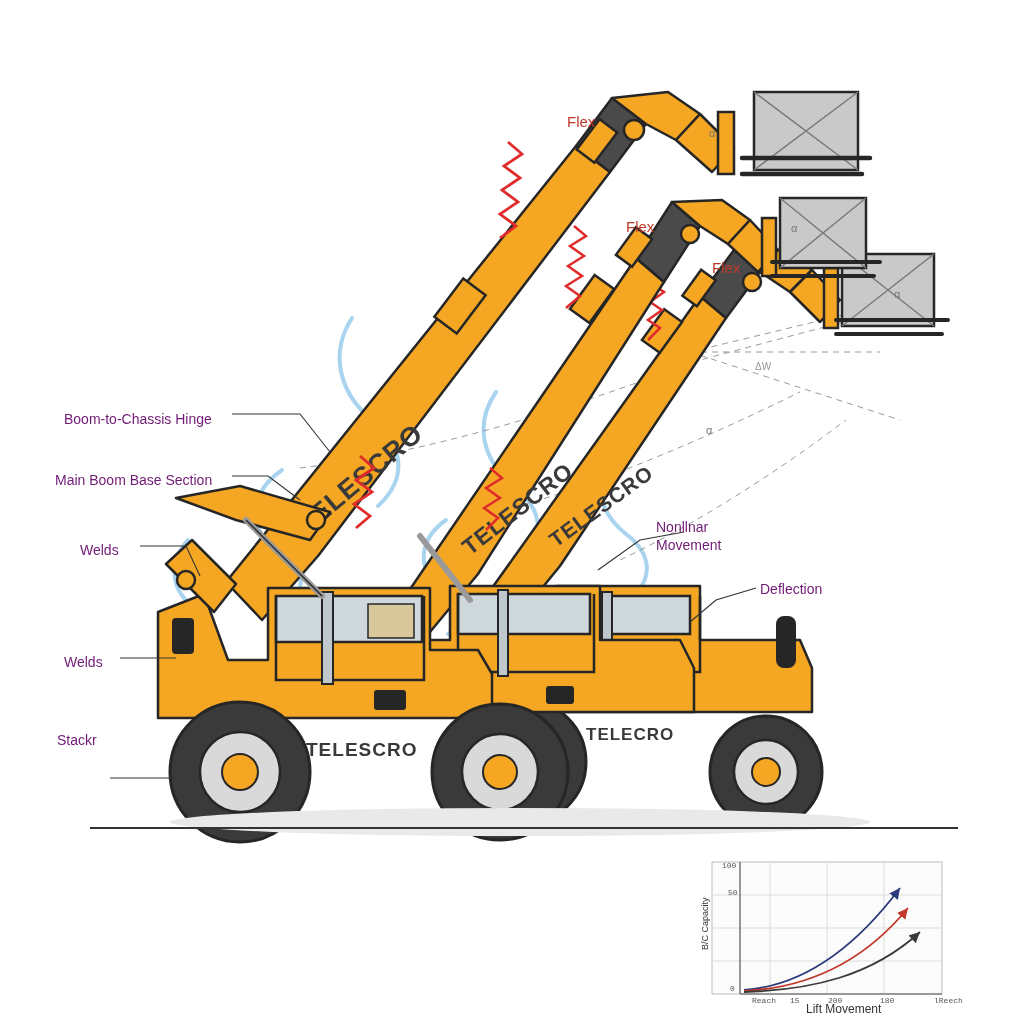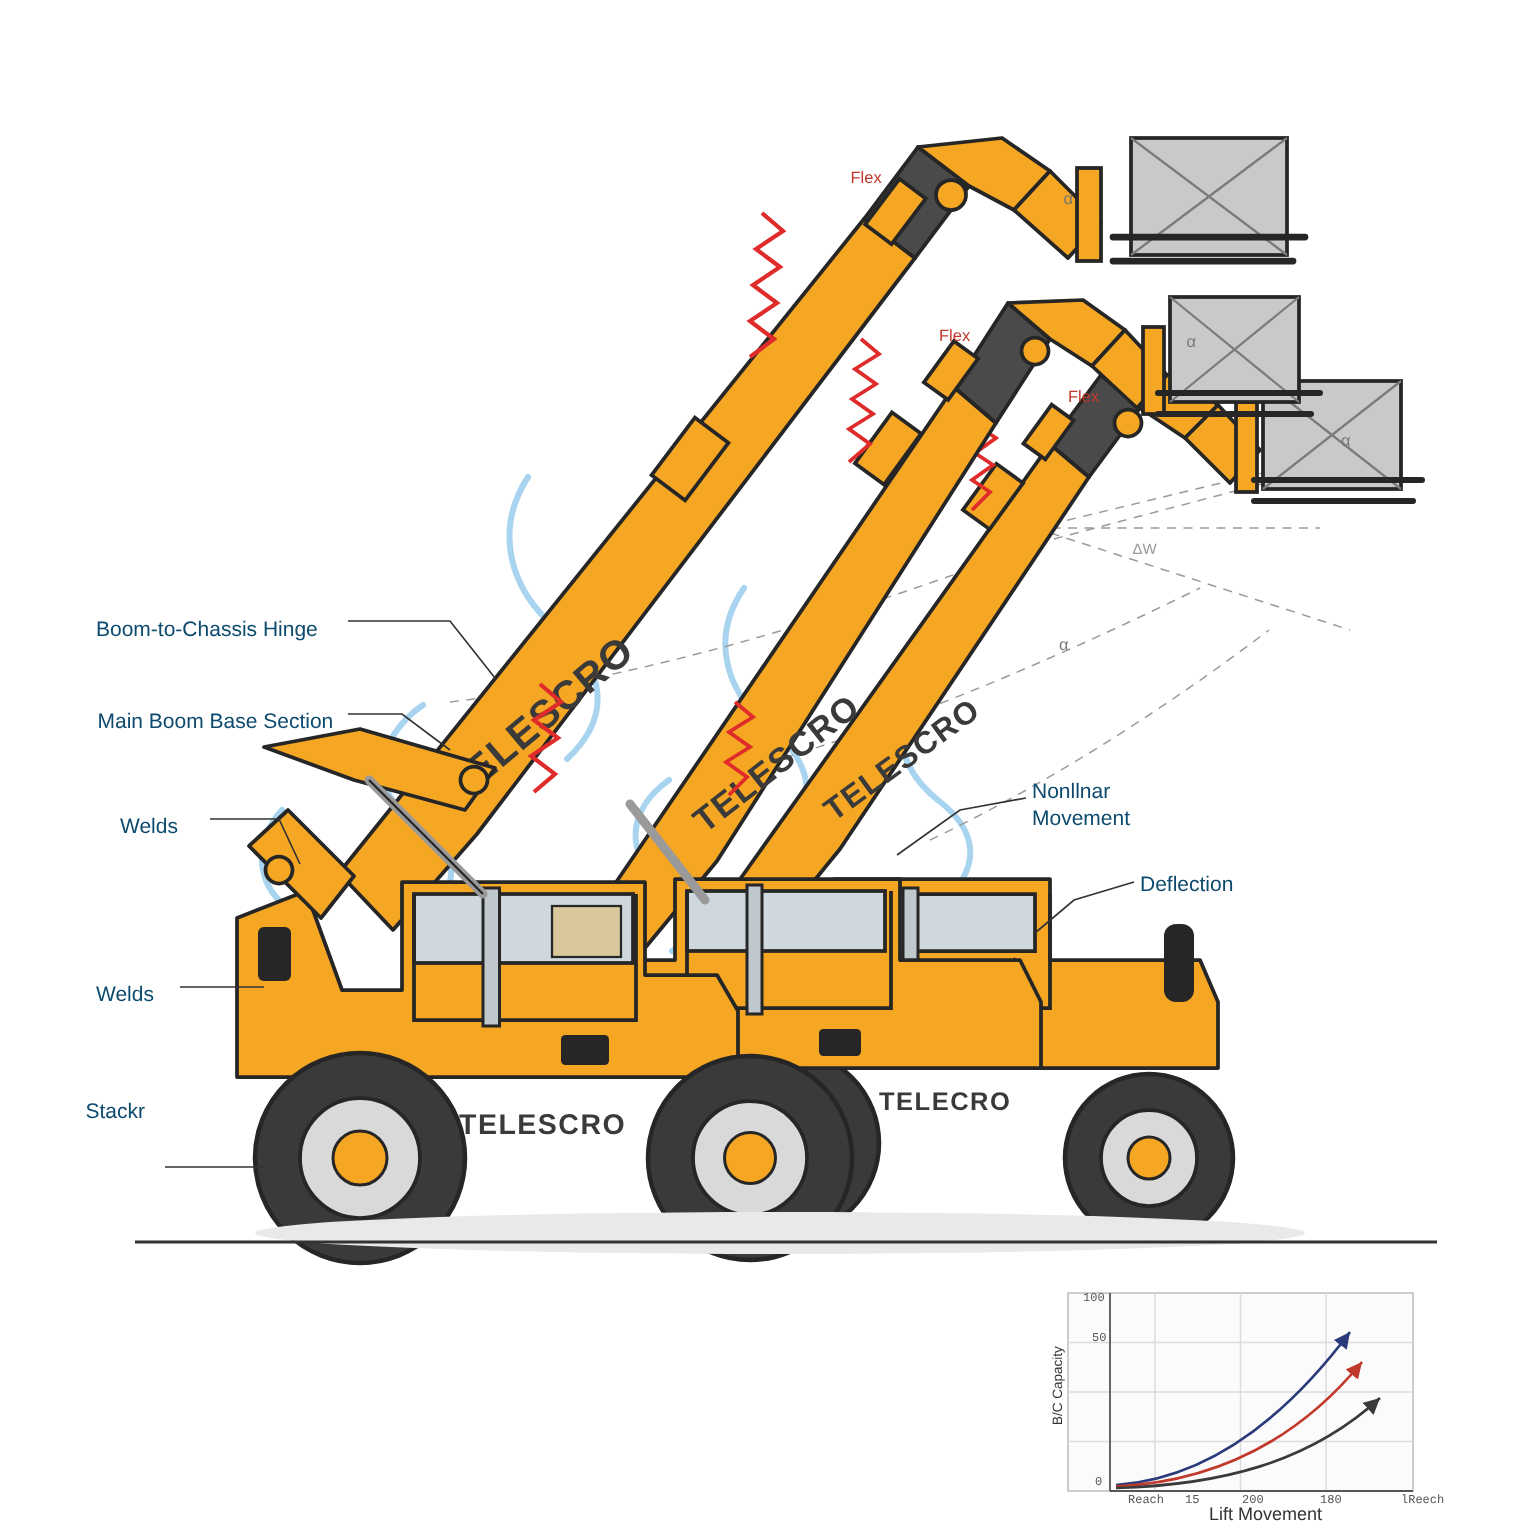--- a/index.html
+++ b/index.html
@@ -1,20 +1,20 @@
 <!DOCTYPE html>
 <html><head>
 <meta charset="utf-8">
 <style>
   html,body{margin:0;padding:0;}
   body{width:1024px;height:1024px;background:#ffffff;font-family:"Liberation Sans",sans-serif;overflow:hidden;}
   #stage{position:relative;width:1024px;height:1024px;}
   svg#scene{position:absolute;left:0;top:0;width:1024px;height:1024px;}
-  .lbl{position:absolute;font-family:"Liberation Sans",sans-serif;font-size:14px;color:#0c4a6e;white-space:pre;line-height:1.25;}
-  .flexlbl{position:absolute;font-family:"Liberation Sans",sans-serif;font-size:11px;color:#c0392b;}
+  .lbl{position:absolute;font-family:"Liberation Sans",sans-serif;font-size:14px;color:#701a75;white-space:pre;line-height:1.25;}
+  .flexlbl{position:absolute;font-family:"Liberation Sans",sans-serif;font-size:15px;color:#c0392b;}
   .chartlbl{position:absolute;font-family:"Liberation Sans",sans-serif;font-size:9px;color:#333;}
   .chartaxis{position:absolute;font-family:Liberation Mono, monospace;font-size:8px;color:#555;}
   .boomtext{font-family:"Liberation Sans",sans-serif;font-weight:bold;letter-spacing:1px;fill:#3a3a3a;}
 </style>
 </head>
 <body>
 
 <div id="stage">
 
 <svg id="scene" viewBox="0 0 1024 1024">
@@ -202,25 +202,25 @@
     <line x1="740" y1="862" x2="740" y2="994" stroke="#555" stroke-width="1.2"></line>
     <line x1="740" y1="994" x2="942" y2="994" stroke="#555" stroke-width="1.2"></line>
 
     <path d="M744 990 C 800 986 852 952 900 888" fill="none" stroke="#2b3a7a" stroke-width="1.8" marker-end="url(#arrowNavy)"></path>
     <path d="M744 991 C 806 988 862 964 908 908" fill="none" stroke="#c0392b" stroke-width="1.8" marker-end="url(#arrowRed)"></path>
     <path d="M744 992 C 812 990 872 976 920 932" fill="none" stroke="#3a3a3a" stroke-width="1.8" marker-end="url(#arrowDark)"></path>
   </g>
 </svg>
 
 <div class="lbl" style="left:64px;top:411px;">Boom-to-Chassis Hinge</div>
-<div class="lbl" style="left:65px;top:472px;">Main Boom Base Section</div>
+<div class="lbl" style="left:55px;top:472px;">Main Boom Base Section</div>
 <div class="lbl" style="left:80px;top:542px;">Welds</div>
 <div class="lbl" style="left:64px;top:654px;">Welds</div>
 <div class="lbl" style="left:57px;top:732px;">Stackr</div>
-<div class="lbl" style="left:688px;top:519px;">Nonllnar
+<div class="lbl" style="left:656px;top:519px;">Nonllnar
 Movement</div>
 <div class="lbl" style="left:760px;top:581px;text-align:center;">Deflection</div>
 
 <div class="flexlbl" style="left:567px;top:113px;">Flex</div>
 <div class="flexlbl" style="left:626px;top:218px;">Flex</div>
 <div class="flexlbl" style="left:712px;top:259px;">Flex</div>
 
 <div class="lbl" style="left:709px;top:127px;font-size:11px;color:#777;">α</div>
 <div class="lbl" style="left:791px;top:222px;font-size:11px;color:#777;">α</div>
 <div class="lbl" style="left:894px;top:288px;font-size:11px;color:#777;">α</div>

